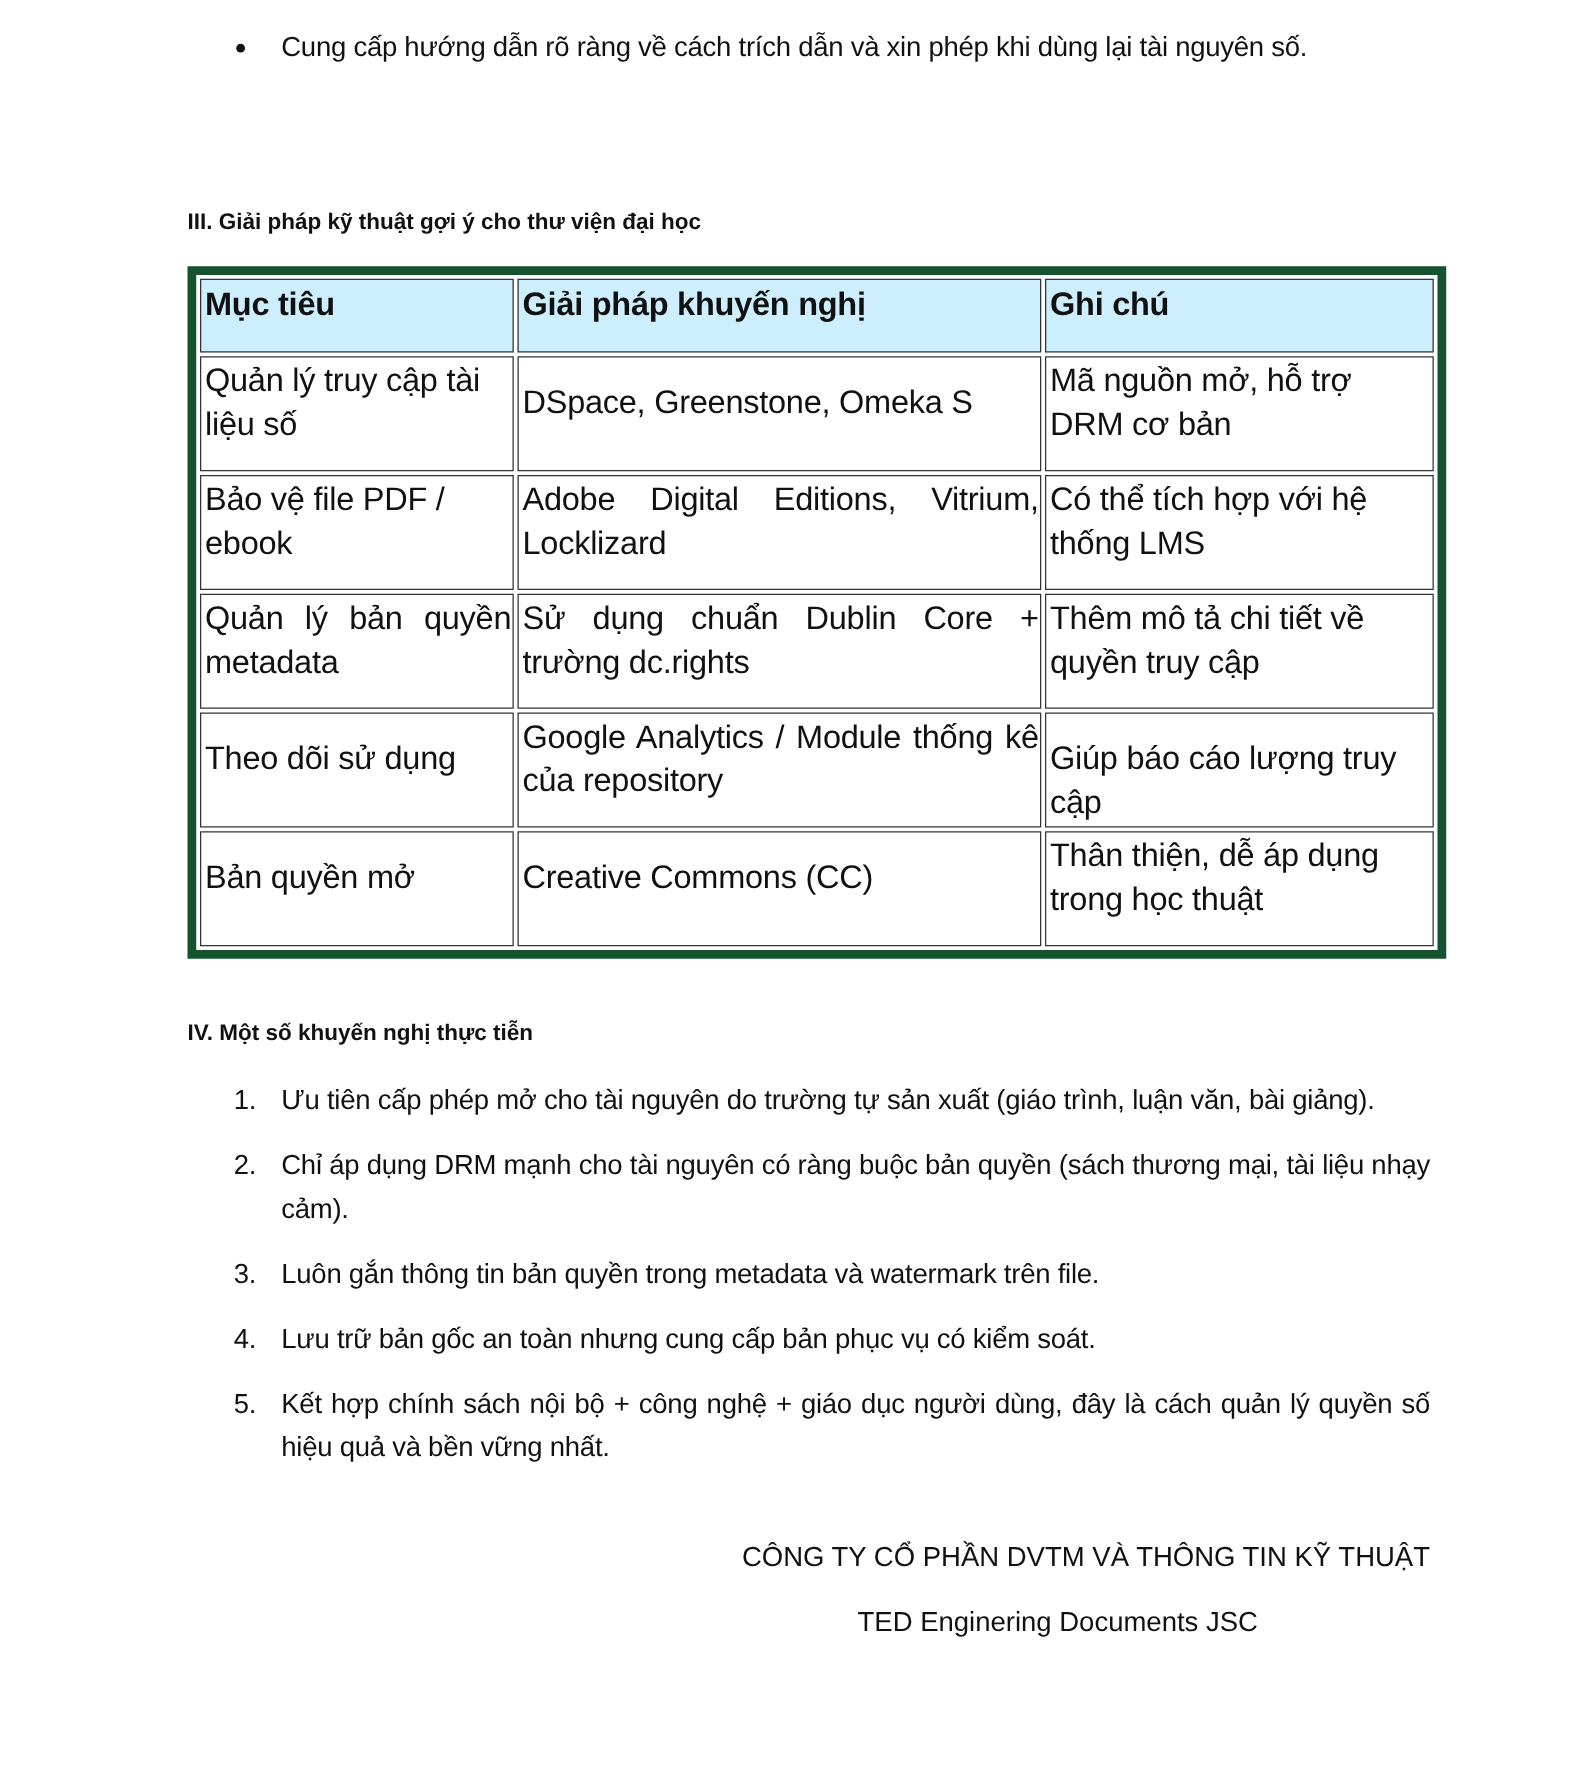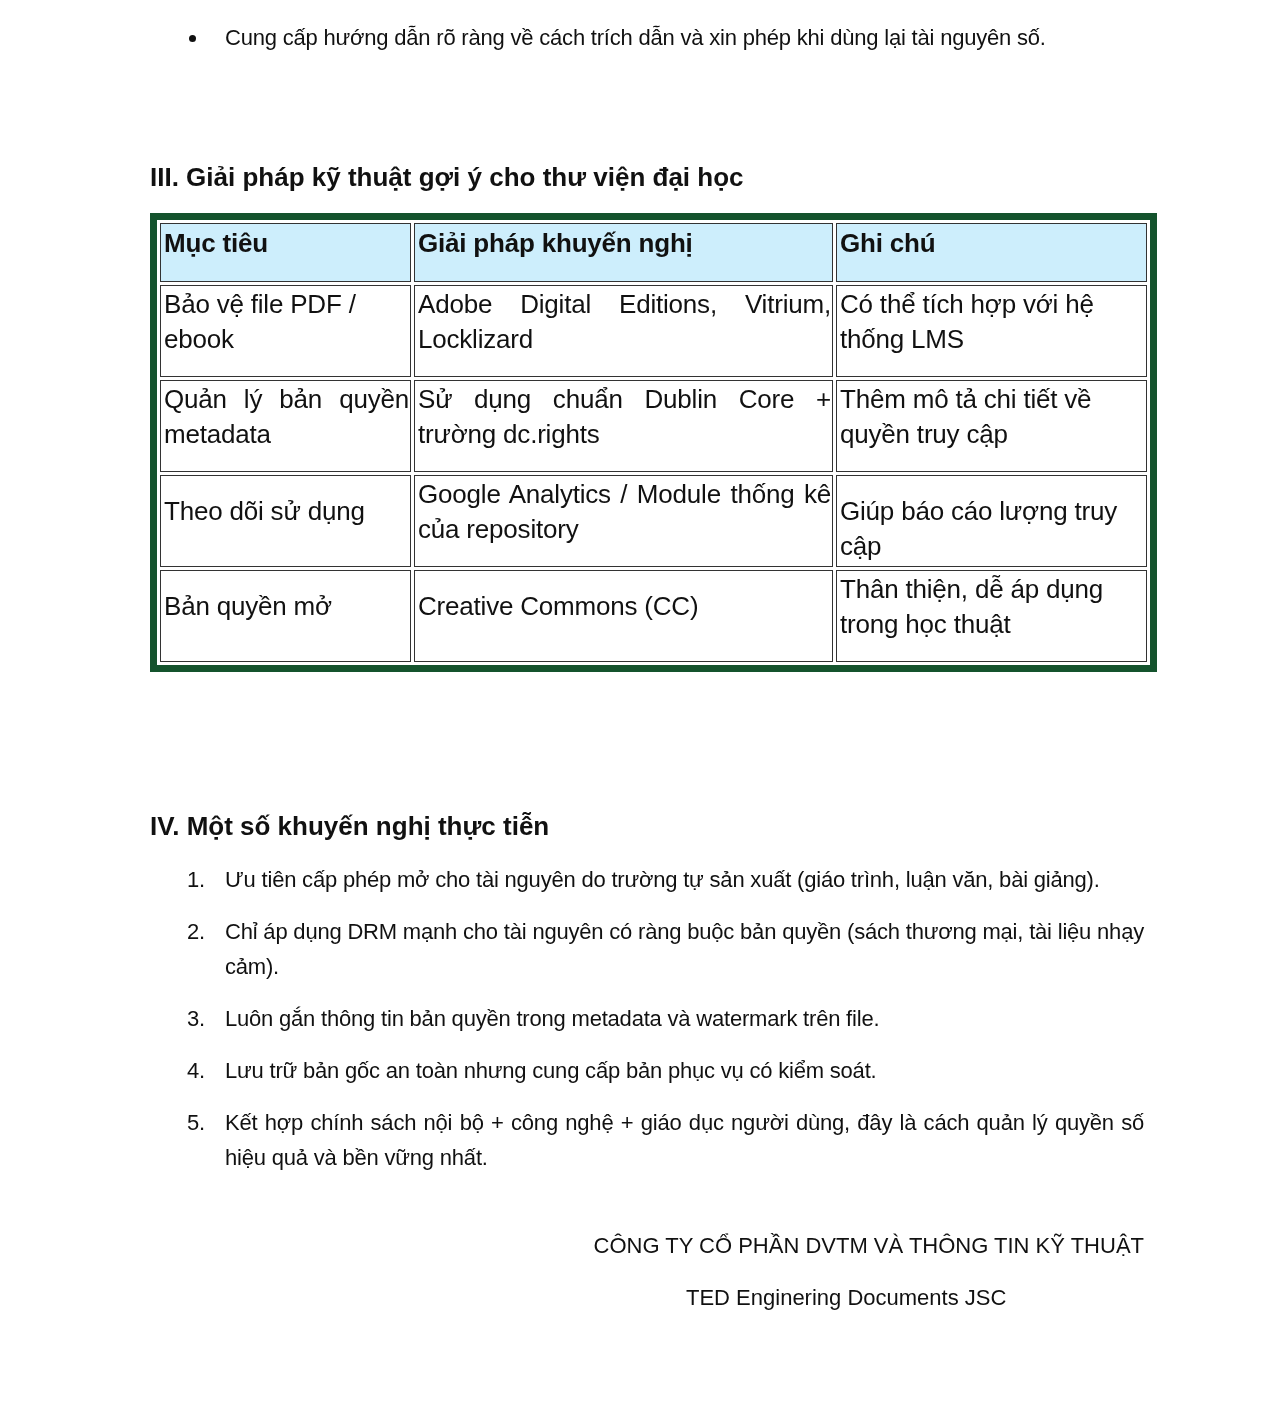--- a/index.html
+++ b/index.html
@@ -5,21 +5,21 @@
   html, body { margin: 0; padding: 0; background: #ffffff; }
   body {
     width: 1275px; height: 1423px; position: relative; overflow: hidden;
     font-family: "Liberation Sans", sans-serif; color: #111111;
   }
   .page { position: absolute; left: 0; top: 0; width: 1275px; height: 1423px; }
   .txt { font-size: 22px; line-height: 35px; letter-spacing: -0.2px; }
   .bullet-list { position: absolute; left: 150px; top: 20px; width: 994px; margin: 0; padding: 0; list-style: none; }
   .bullet-list li { position: relative; padding-left: 75px; margin-bottom: 17px; text-align: left; }
   .bullet-list li .dot { position: absolute; left: 39px; top: 15px; width: 7px; height: 7px; border-radius: 50%; background: #111; }
-  .heading { position: absolute; left: 150px; font-weight: bold; font-size: 26px; line-height: 30px; margin: 0; }
+  .heading { position: absolute; left: 150px; font-weight: bold; font-size: 18px; line-height: 30px; margin: 0; }
   #h3 { top: 162px; }
   #h4 { top: 811px; }
   table.grid {
     position: absolute; left: 150px; top: 213px; width: 994px;
     border-collapse: separate; border-spacing: 3px; border: 7px solid #14532d;
     table-layout: fixed; font-size: 26px;
   }
   table.grid td, table.grid th {
     border: 1.5px solid #333; padding: 0 1px 0 3px; vertical-align: top;
     line-height: 35px; text-align: left; font-weight: normal;
@@ -58,20 +58,25 @@
         <col class="c3">
       </colgroup>
     <thead>
       <tr>
         <th style="background: rgb(205, 238, 252);">Mục tiêu</th>
         <th style="background: rgb(205, 238, 252);">Giải pháp khuyến nghị</th>
         <th style="background: rgb(205, 238, 252);">Ghi chú</th>
       </tr>
     </thead>
     <tbody>
+      <tr>
+        <td>Quản lý truy cập tài liệu số</td>
+        <td class="mid" style="vertical-align:top;padding-top:18px;height:72px;">DSpace, Greenstone, Omeka S</td>
+        <td>Mã nguồn mở, hỗ trợ DRM cơ bản</td>
+      </tr>
       <tr>
         <td class="mid" style="vertical-align:top;height:72px;">Bảo vệ file PDF / ebook</td>
         <td class="just">Adobe Digital Editions, Vitrium, Locklizard</td>
         <td>Có thể tích hợp với hệ thống LMS</td>
       </tr>
       <tr>
         <td class="just">Quản lý bản quyền metadata</td>
         <td class="just">Sử dụng chuẩn Dublin Core + trường dc.rights</td>
         <td>Thêm mô tả chi tiết về quyền truy cập</td>
       </tr>

